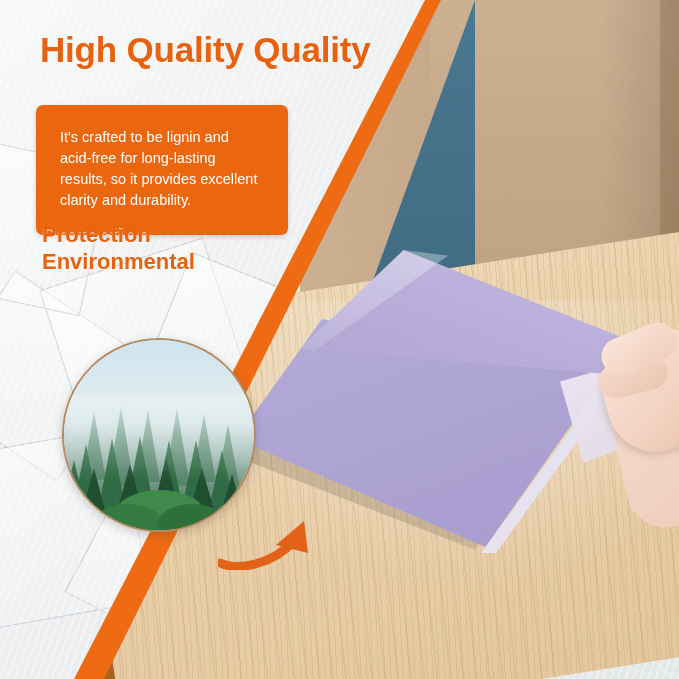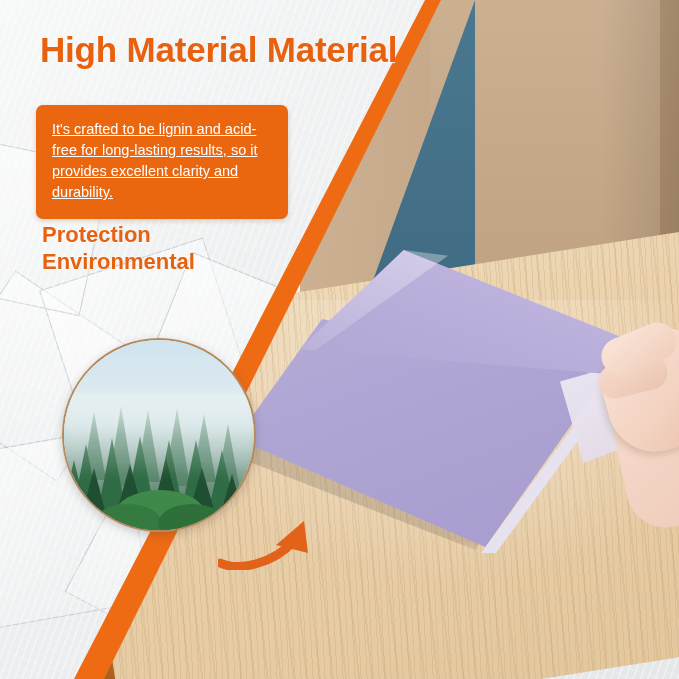--- a/index.html
+++ b/index.html
@@ -186,26 +186,25 @@
   .callout{
     position:absolute;left:36px;top:105px;
     width:252px;
     background:#ea6710;
     border-radius:7px;
     padding:11px 13px 13px 13px;
     box-sizing:border-box;
     box-shadow:0 2px 5px rgba(120,70,20,.22);
   }
   .callout p{
-    margin:3px;
+    margin:11px;
     color:#ffffff;
     font-size:14.5px;
     line-height:1.45;
     font-weight:normal;
-    text-decoration:underline;
   }
   .subtitle{
     position:absolute;left:42px;top:222px;
     font-size:22px;font-weight:bold;
     line-height:1.22;
     color:#e8610e;
     text-shadow:0 1px 1px rgba(255,255,255,.85);
   }
 
   
@@ -271,21 +270,21 @@
     <div class="thumb-gap"></div>
     <div class="hand-palm"></div>
     <div class="finger-low"></div>
     <div class="finger-top"></div>
   </div>
 
   <svg class="stripe" viewBox="0 0 679 679">
     <polygon points="425,0 441,0 104,679 74,679" fill="#ee6b14"></polygon>
   </svg>
 
-  <div class="title">High Material Material</div>
+  <div class="title">High Quality Quality</div>
 
   <div class="callout">
     <p>It's crafted to be lignin and acid-free for long-lasting results, so it provides excellent clarity and durability.</p>
   </div>
 
   <div class="subtitle">
     <div>Protection</div>
     <div>Environmental</div>
   </div>
 

